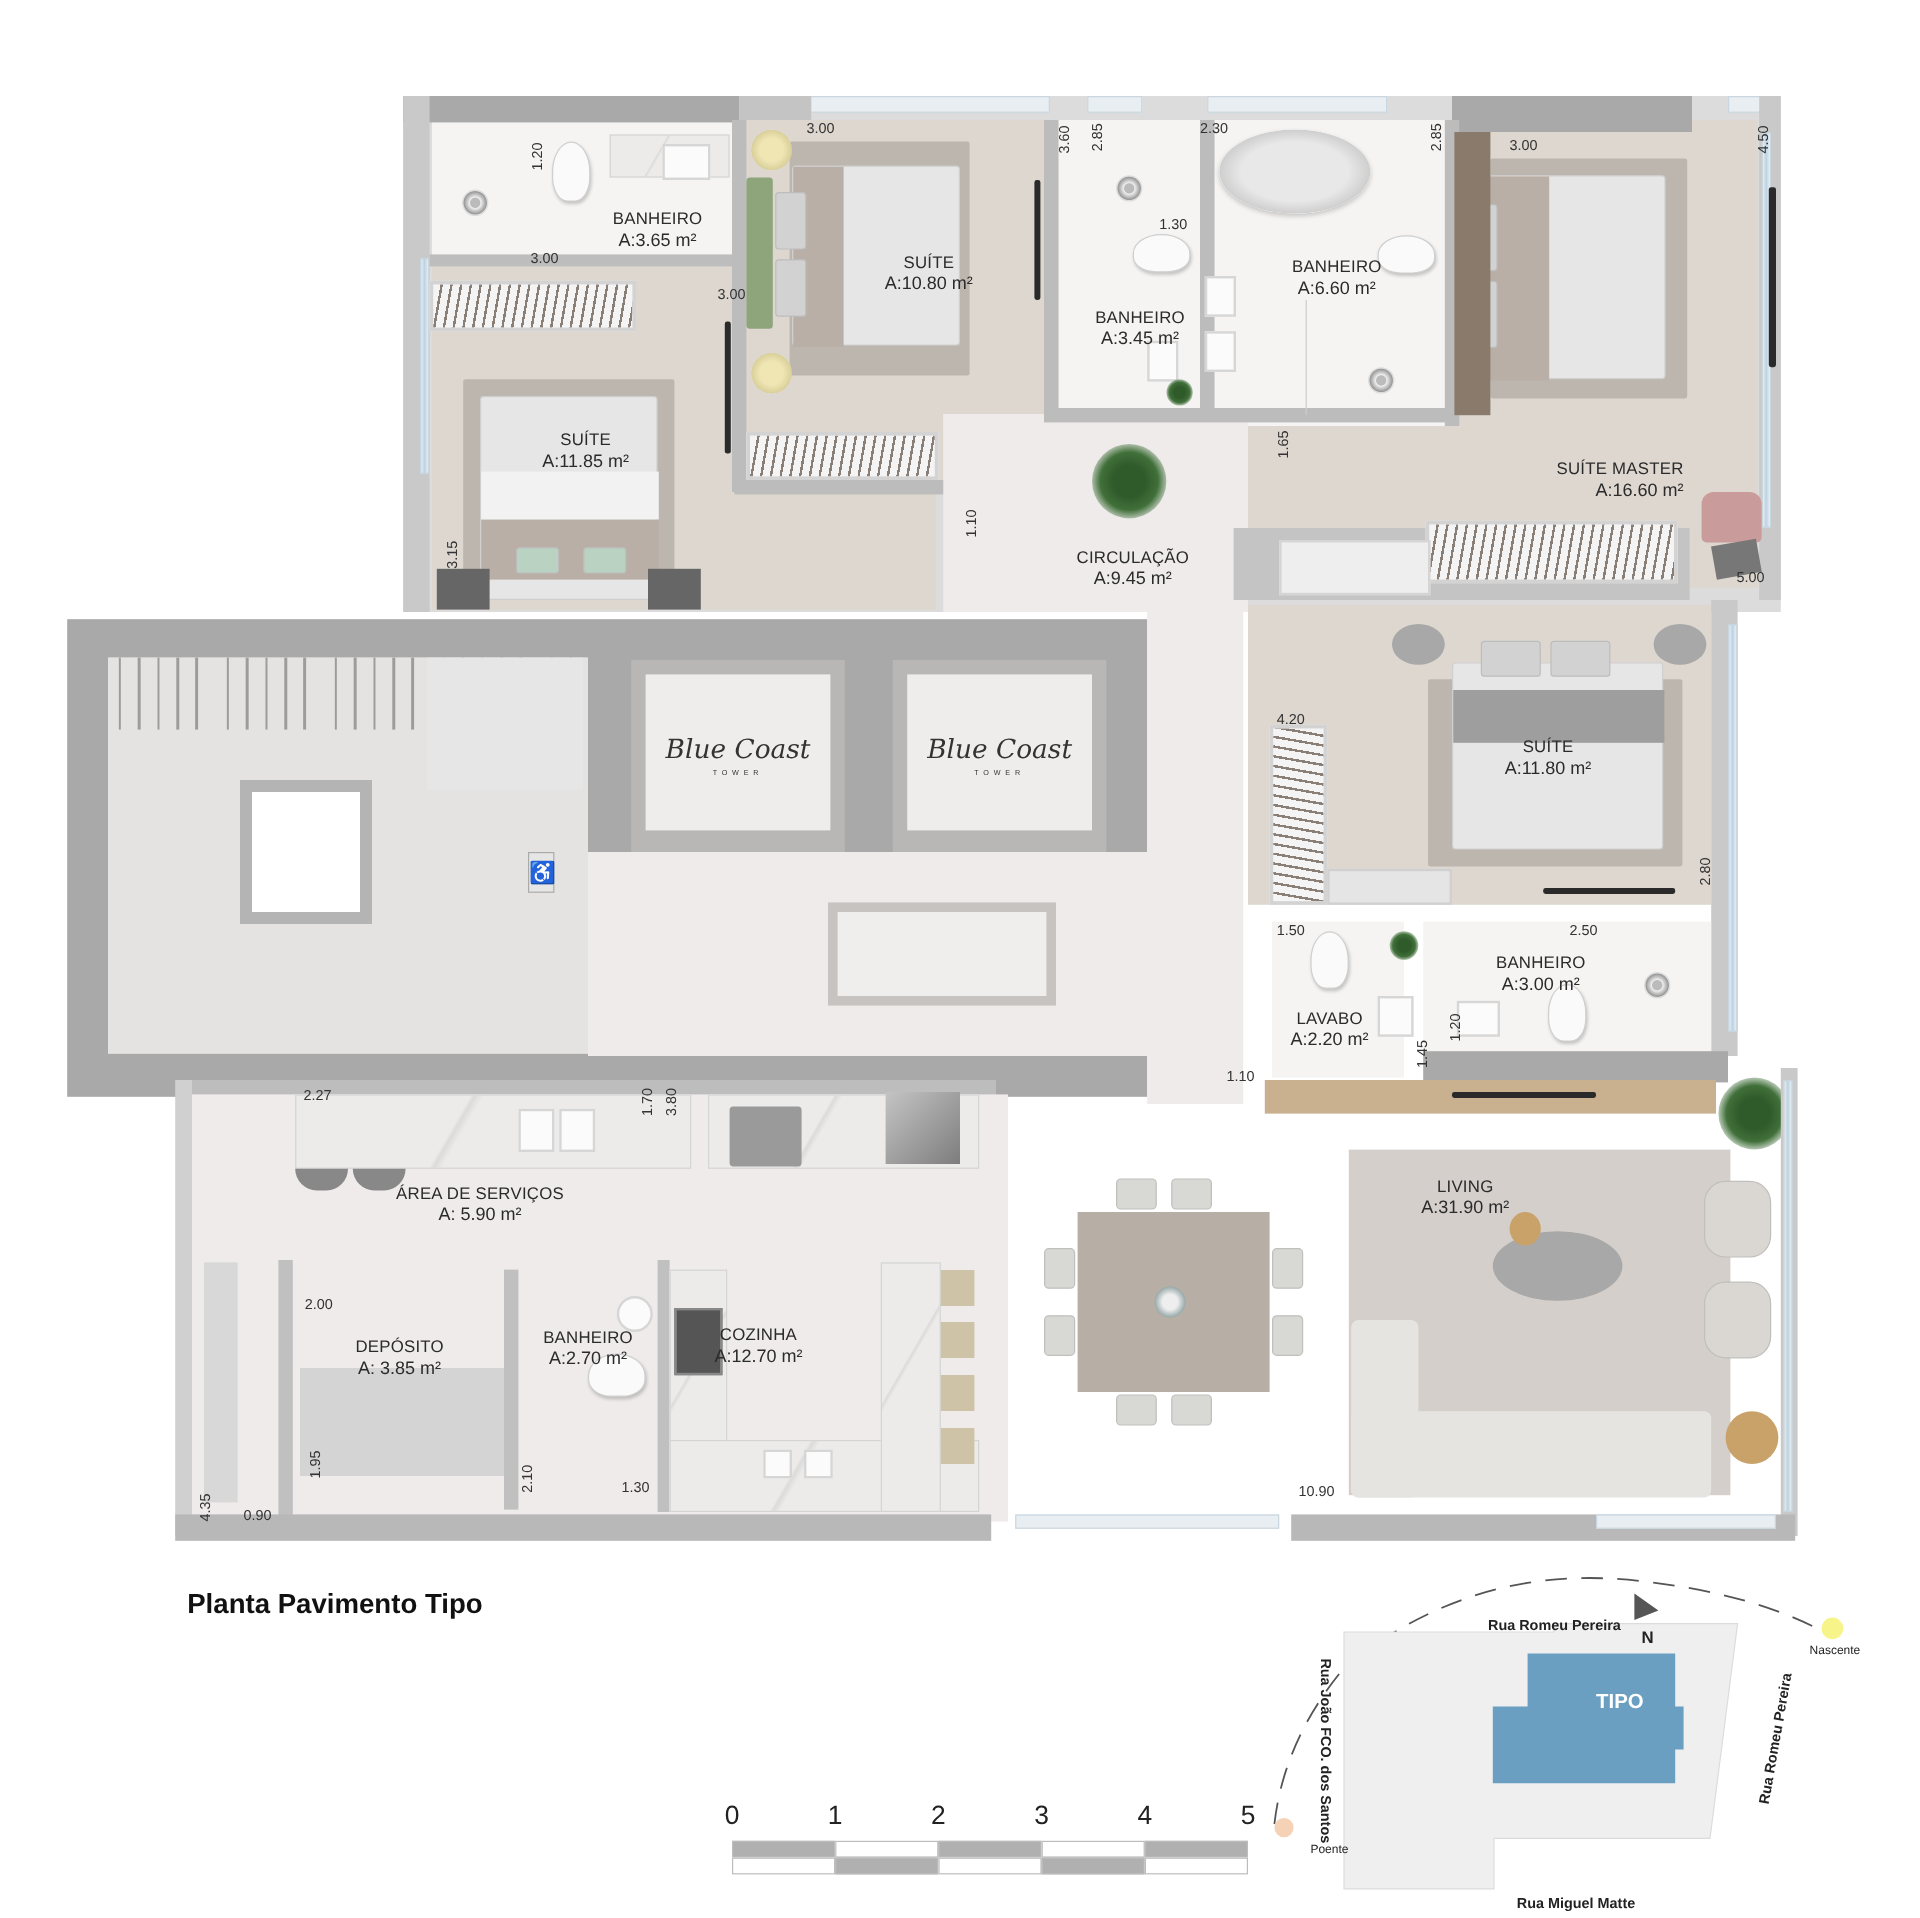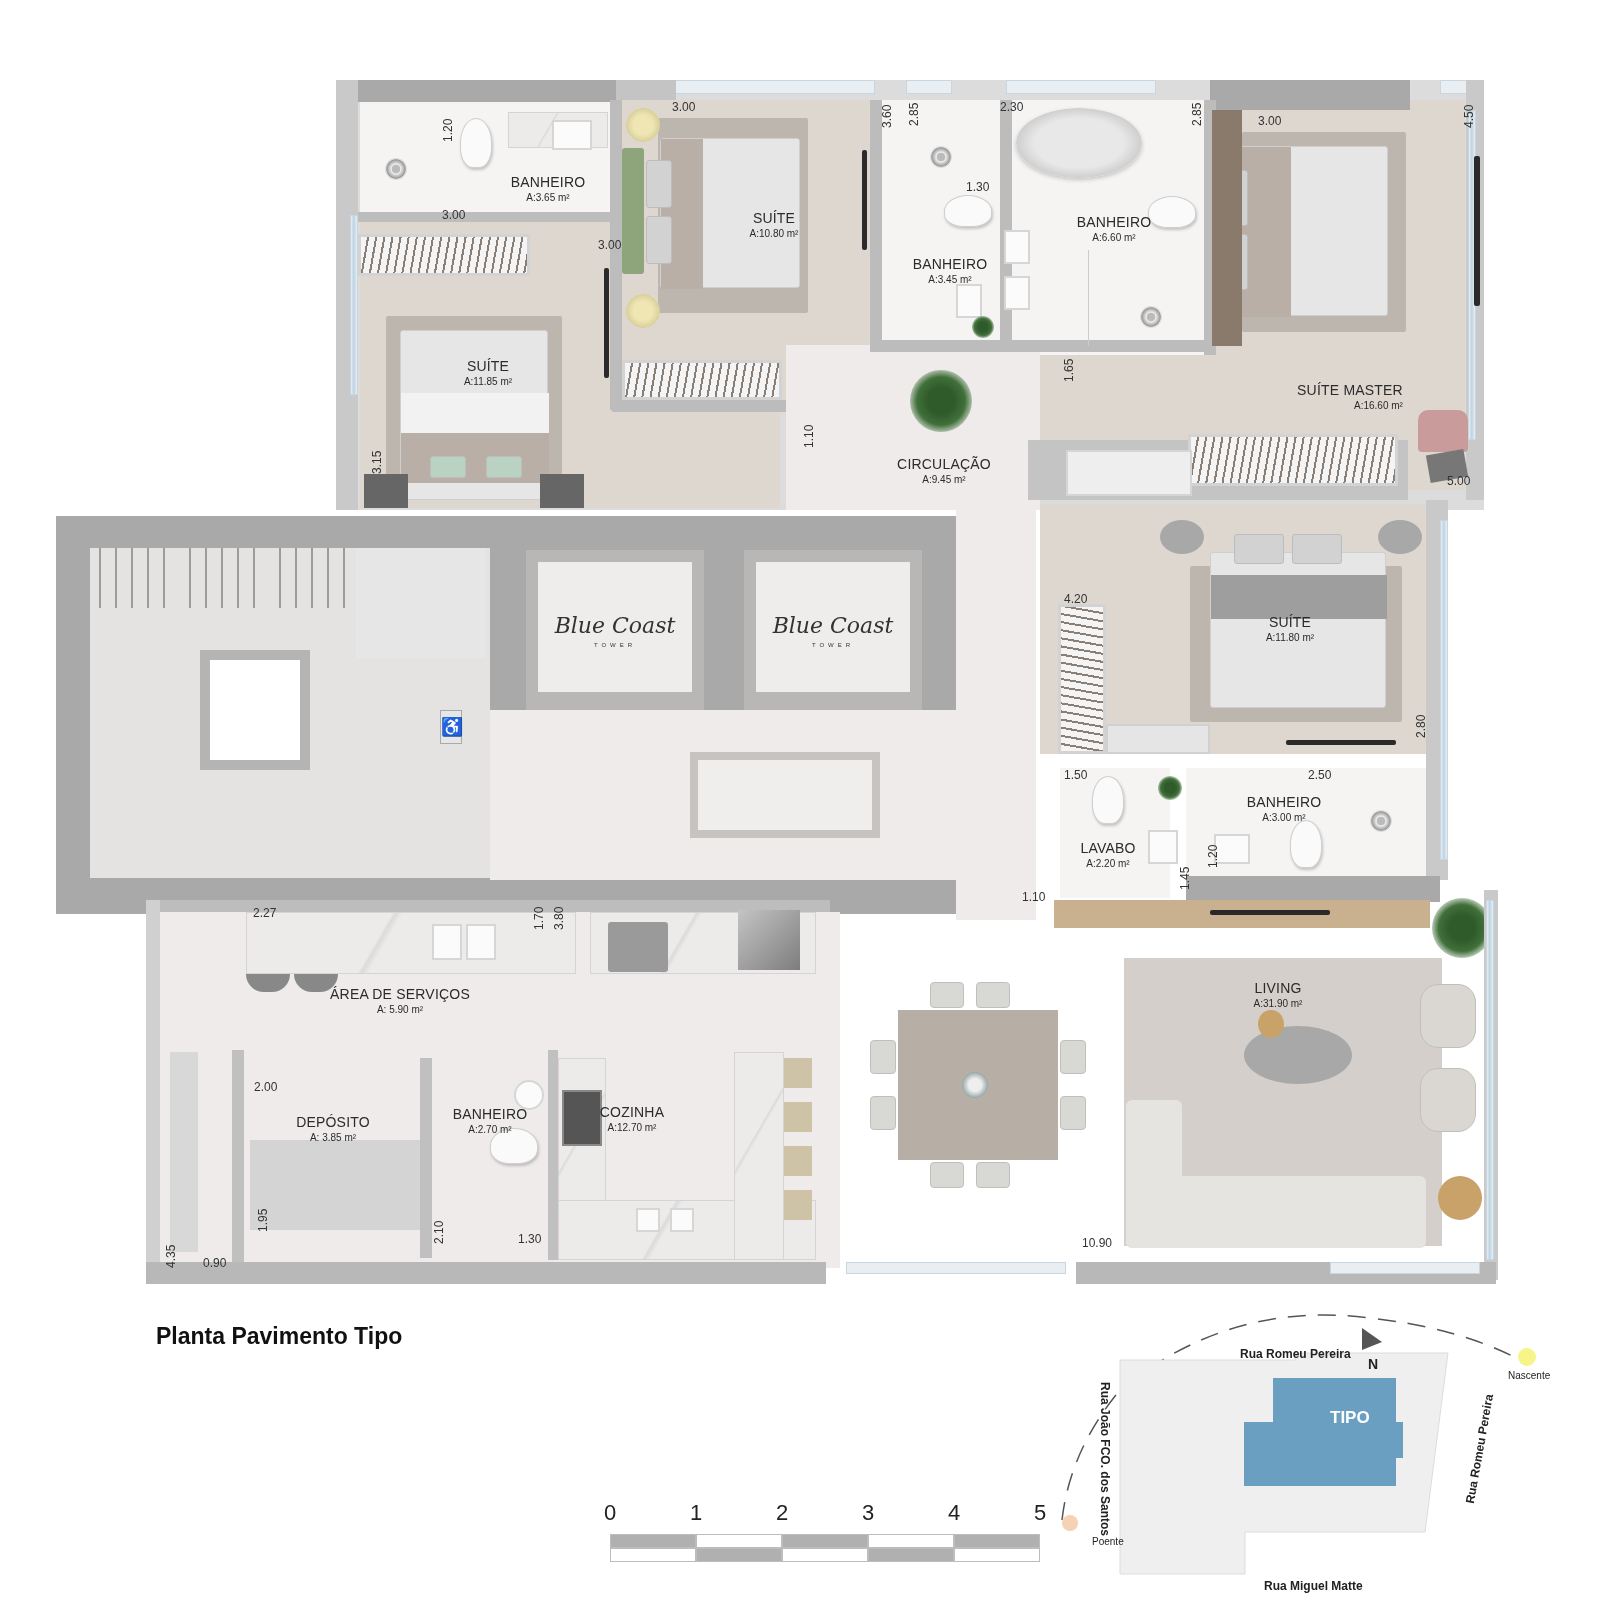--- a/index.html
+++ b/index.html
@@ -8,21 +8,21 @@
   .abs { position: absolute; }
   .wall { position: absolute; background: #a9a9a9; }
   .wall-l { position: absolute; background: #c4c4c4; }
   .floor-wood { position: absolute; background: #ddd7d0; }
   .floor-tile { position: absolute; background: #f0eeed; }
   .floor-marble { position: absolute; background: #eeebea; }
   .floor-bath { position: absolute; background: #f5f4f3; }
   .rug { position: absolute; background: #bdb6ae; border-radius: 2px; }
   .room-label { position: absolute; text-align: center; font-family: "Liberation Sans", sans-serif; color: #2b2b2b; white-space: nowrap; transform: translateX(-50%); }
   .room-label .name { font-size: 14px; letter-spacing: 0.2px; display: block; }
-  .room-label .area { font-size: 10px; display: block; margin-top: 2px; }
+  .room-label .area { font-size: 15px; display: block; margin-top: 2px; }
   .dim { position: absolute; font-size: 12px; color: #333; white-space: nowrap; }
   .dim.v { transform: rotate(-90deg); transform-origin: left top; }
   .bed { position: absolute; background: #e6e6e6; border: 1px solid #cfcfcf; border-radius: 3px; }
   .bed .cover { position: absolute; background: #b9afa6; }
   .pillow { position: absolute; background: #d2d2d2; border-radius: 3px; border: 1px solid #bdbdbd; }
   .closet { position: absolute; background: #f4f4f4; border: 3px solid #d3d3d3;
     background-image: repeating-linear-gradient(100deg, transparent 0 6px, #8a7f77 6px 8px); }
   .toilet { position: absolute; background: #fafafa; border: 1px solid #cfcfcf; border-radius: 50% 50% 40% 40%; box-shadow: 1px 2px 3px rgba(0,0,0,0.2); }
   .sink { position: absolute; background: #fbfbfb; border: 2px solid #d6d6d6; }
   .shower { position: absolute; width: 22px; height: 22px; border-radius: 50%; background: radial-gradient(#bbb 25%, #eee 30%, #999 60%, #ddd 65%); }
@@ -299,21 +299,21 @@
       <span class="area">A: 3.85 m²</span>
     </div>
   <div class="room-label" style="left:490px;top:1106px;">
       <span class="name">BANHEIRO</span>
       <span class="area">A:2.70 m²</span>
     </div>
   <div class="room-label" style="left:632px;top:1104px;">
       <span class="name">COZINHA</span>
       <span class="area">A:12.70 m²</span>
     </div>
-  <div class="room-label" style="left:1278px;top:980px;">
+  <div class="room-label" style="left:1221px;top:980px;">
       <span class="name">LIVING</span>
       <span class="area">A:31.90 m²</span>
     </div>
 
   <span class="dim v" style="left:441px;top:142px;">1.20</span>
   <span class="dim" style="left:442px;top:208px;">3.00</span>
   <span class="dim" style="left:598px;top:238px;">3.00</span>
   <span class="dim" style="left:672px;top:100px;">3.00</span>
   <span class="dim v" style="left:880px;top:128px;">3.60</span>
   <span class="dim v" style="left:907px;top:126px;">2.85</span>

